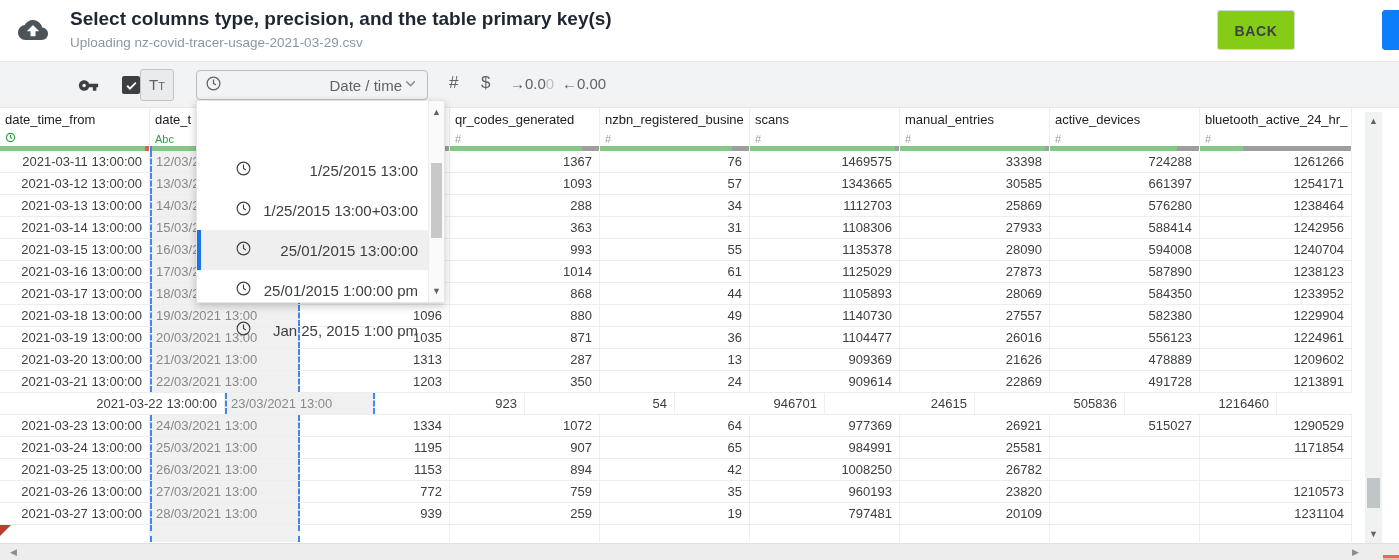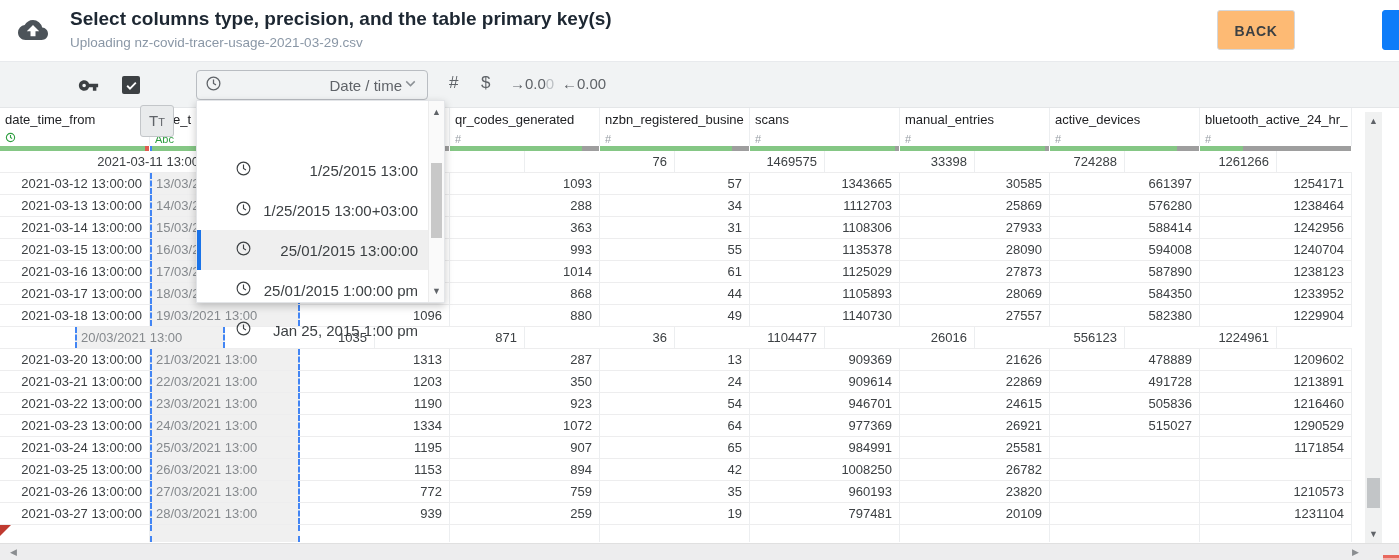--- a/index.html
+++ b/index.html
@@ -8,32 +8,32 @@
   #app { position:relative; width:1399px; height:560px; background:#fff; }
 
   
   .tophdr { position:absolute; left:0; top:0; width:1399px; height:62px; background:#fff;
             border-bottom:1px solid #e8eaed; z-index:40; }
   .upicon { position:absolute; left:18px; top:15px; }
   .ttl { position:absolute; left:70px; top:8px; font-size:19px; color:#1d2732;font-weight:bold; }
   .sub { position:absolute; left:70px; top:35px; font-size:13.5px; color:#8a97a6; }
   .btn { position:absolute; top:10px; height:40px; border-radius:3px; font-size:14px;
          font-weight:600; letter-spacing:.6px; text-align:center; line-height:40px; cursor:pointer; }
-  .btn-back { left:1217px; width:78px; background:#fdba74; border:1px solid #d5d7da; color:#3c4043; }
+  .btn-back { left:1217px; width:78px; background:#84cc16; border:1px solid #d5d7da; color:#3c4043; }
   .btn-next { left:1382px; width:76px; background:#0d7cf9; border:1px solid #0d7cf9; color:#fff; }
 
   
   .toolbar { position:absolute; left:0; top:62px; width:1399px; height:46px; background:#f1f3f4;
              border-bottom:1px solid #e4e6e8; z-index:20; }
   .tb-key { position:absolute; left:78px; top:13px; }
   .tb-check { position:absolute; left:122px; top:14px; width:18px; height:18px; background:#3c4043;
               border-radius:2px; display:flex; align-items:center; justify-content:center; }
   .tb-tt { position:absolute; left:140px; top:7px; width:34px; height:32px; background:#e9ebec;
            border:1px solid #c3c6c9; border-radius:3px; color:#5f6368; font-size:15px;
-           font-variant:small-caps; text-align:center; line-height:30px;margin-top:36px; }
+           font-variant:small-caps; text-align:center; line-height:30px; }
   .tb-select { position:absolute; left:196px; top:8px; width:232px; height:30px; background:#f1f3f4;
                border:1px solid #b9bdc2; border-radius:4px; display:flex; align-items:center;
                padding:0 8px; color:#5f6368; font-size:15px; }
   .tb-select .lbl { margin-left:8px; flex:1;text-align:right; }
   .tb-num  { position:absolute; top:11px; color:#5f6368; font-size:17px; }
   .tb-hash { left:449px; }
   .tb-usd  { left:481px; }
   .tb-dec  { position:absolute; top:13px; color:#5f6368; font-size:15px; }
   .tb-dec .faded { color:#bcc0c4; }
   .tb-dec1 { left:510px; }
@@ -217,20 +217,21 @@
         <div class="bar c8">
           <div class="seg" style="width: 28.5%; background: rgb(133, 199, 133);"></div>
           <div class="seg" style="width: 71.5%; background: rgb(158, 158, 158);"></div>
         </div>
       </div>
     <div class="tbody">
         <div class="tr">
           <div class="td c0 a-right">2021-03-11 13:00:00</div>
           <div class="td c1 a-left selcol">12/03/2</div>
           <div class="td c2 a-right"></div>
+          <div class="td c3 a-right">1367</div>
           <div class="td c4 a-right">76</div>
           <div class="td c5 a-right">1469575</div>
           <div class="td c6 a-right">33398</div>
           <div class="td c7 a-right">724288</div>
           <div class="td c8 a-right">1261266</div>
         </div>
         <div class="tr">
           <div class="td c0 a-right">2021-03-12 13:00:00</div>
           <div class="td c1 a-left selcol">13/03/2</div>
           <div class="td c2 a-right"></div>
@@ -301,20 +302,21 @@
           <div class="td c1 a-left selcol">19/03/2021 13:00</div>
           <div class="td c2 a-right">1096</div>
           <div class="td c3 a-right">880</div>
           <div class="td c4 a-right">49</div>
           <div class="td c5 a-right">1140730</div>
           <div class="td c6 a-right">27557</div>
           <div class="td c7 a-right">582380</div>
           <div class="td c8 a-right">1229904</div>
         </div>
         <div class="tr">
+          <div class="td c0 a-right">2021-03-19 13:00:00</div>
           <div class="td c1 a-left selcol">20/03/2021 13:00</div>
           <div class="td c2 a-right">1035</div>
           <div class="td c3 a-right">871</div>
           <div class="td c4 a-right">36</div>
           <div class="td c5 a-right">1104477</div>
           <div class="td c6 a-right">26016</div>
           <div class="td c7 a-right">556123</div>
           <div class="td c8 a-right">1224961</div>
         </div>
         <div class="tr">
@@ -335,21 +337,20 @@
           <div class="td c3 a-right">350</div>
           <div class="td c4 a-right">24</div>
           <div class="td c5 a-right">909614</div>
           <div class="td c6 a-right">22869</div>
           <div class="td c7 a-right">491728</div>
           <div class="td c8 a-right">1213891</div>
         </div>
         <div class="tr">
           <div class="td c0 a-right">2021-03-22 13:00:00</div>
           <div class="td c1 a-left selcol">23/03/2021 13:00</div>
-          <div class="td c2 a-right">1190</div>
           <div class="td c3 a-right">923</div>
           <div class="td c4 a-right">54</div>
           <div class="td c5 a-right">946701</div>
           <div class="td c6 a-right">24615</div>
           <div class="td c7 a-right">505836</div>
           <div class="td c8 a-right">1216460</div>
         </div>
         <div class="tr">
           <div class="td c0 a-right">2021-03-23 13:00:00</div>
           <div class="td c1 a-left selcol">24/03/2021 13:00</div>

